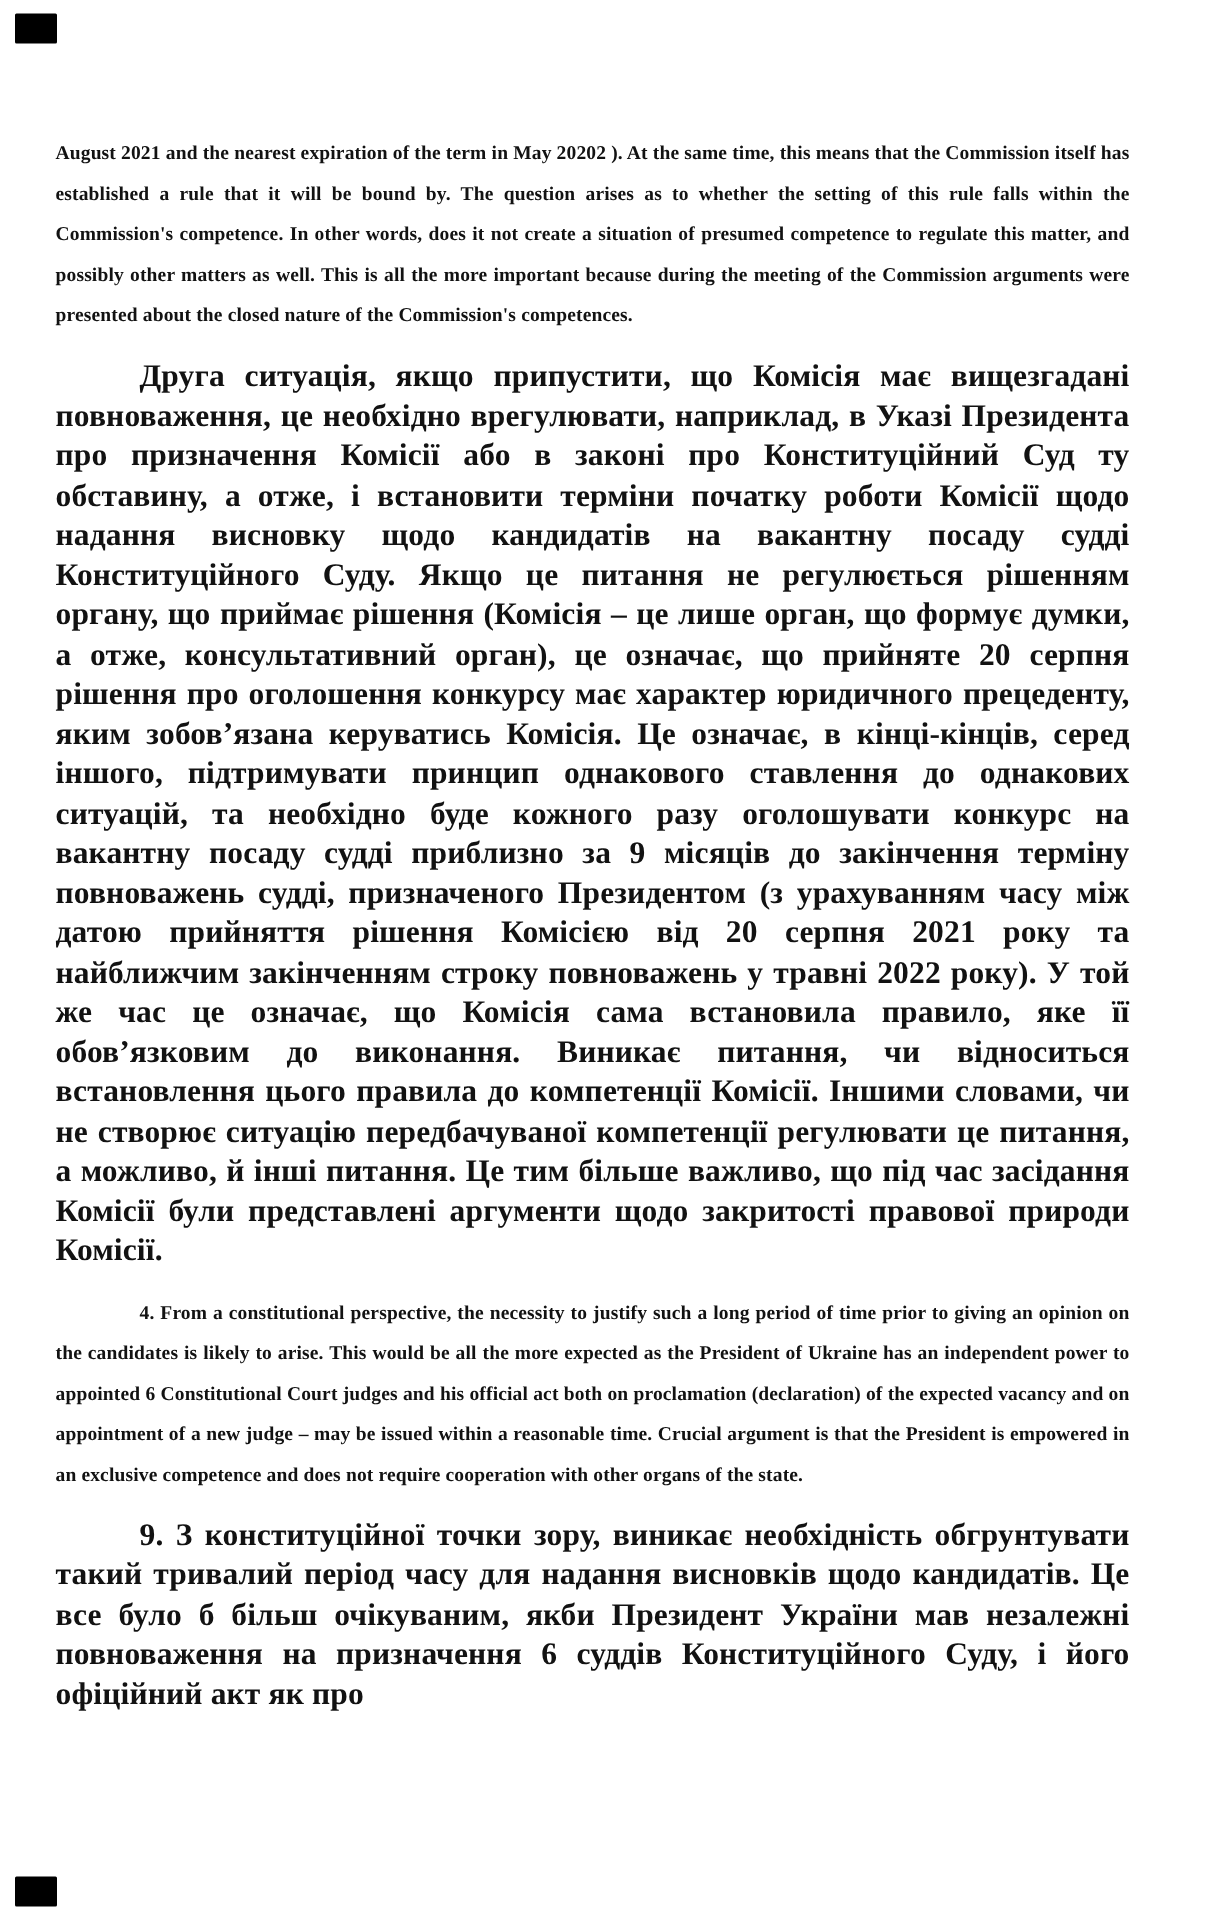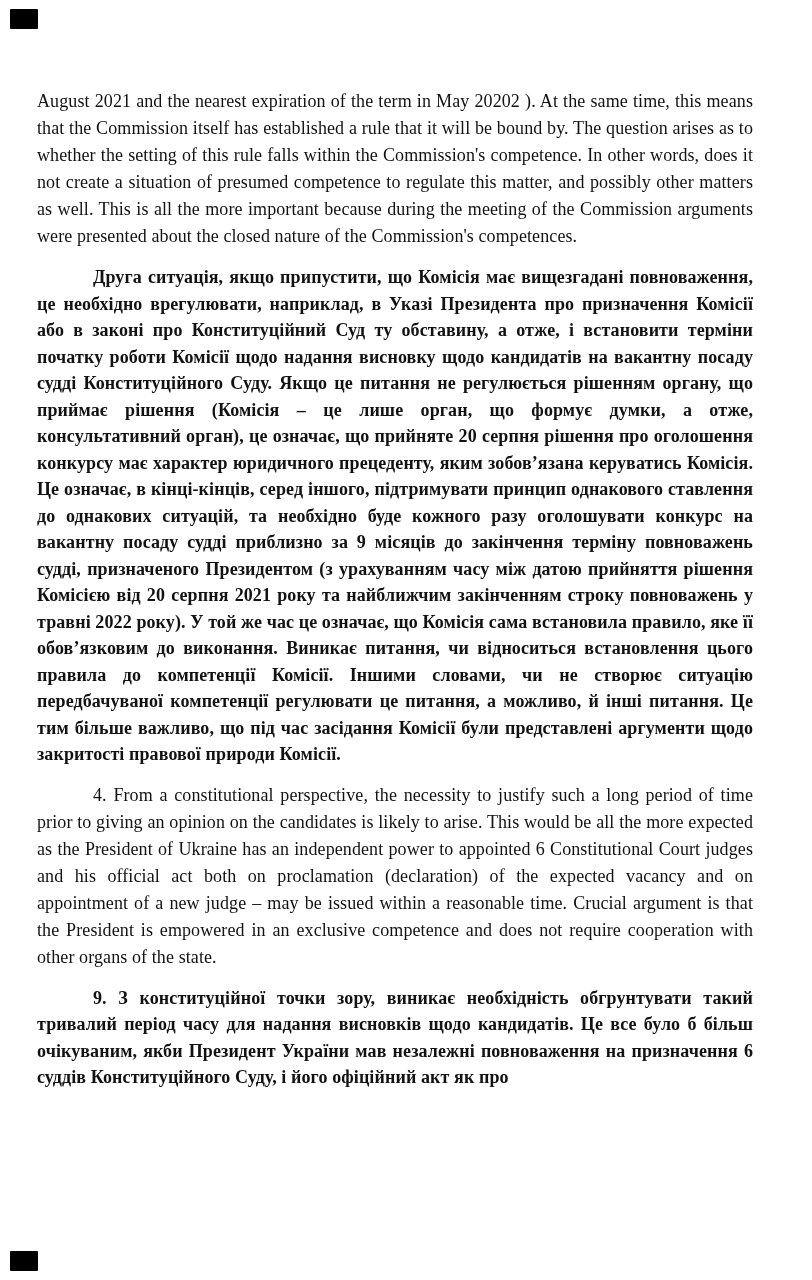--- a/index.html
+++ b/index.html
@@ -30,27 +30,27 @@
     left: 37px;
     top: 88px;
     width: 716px;
     color: #121212;
   }
   .page-text p {
     margin: 0 0 14px 0;
     text-align: justify;
   }
   p.para-en {
-    font-size: 18px;
+    font-size: 13px;
     line-height: 27px;
-    font-weight: 400;
+    font-weight: 700;
     letter-spacing: 0.1px;
   }
   p.para-uk {
-    font-size: 18px;
+    font-size: 21px;
     line-height: 26.5px;
     font-weight: 700;
     letter-spacing: 0.1px;
   }
   p.indent { text-indent: 56px; }
 </style>
 </head>
 <body style="background: rgb(255, 255, 255);">
 
 <div class="page">

